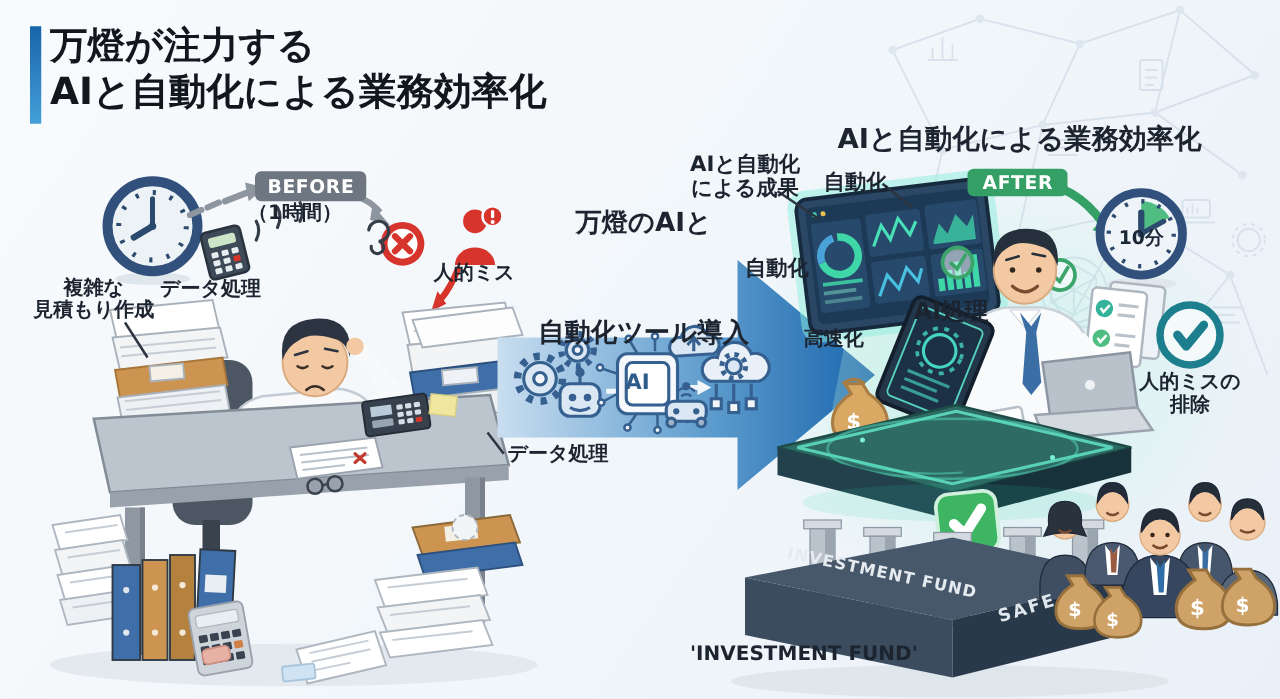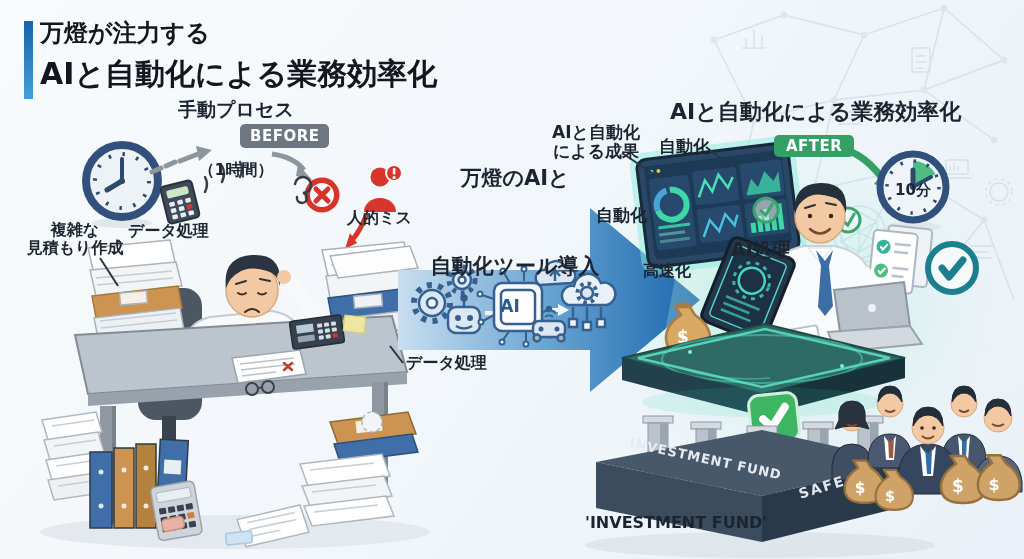--- a/index.html
+++ b/index.html
@@ -598,26 +598,25 @@
         <text y="10" text-anchor="middle" font-size="17" font-weight="bold" fill="#ffffff">$</text>
       </g>
       <g transform="translate(434,350) scale(0.95)">
         <path d="M-7,-26 l14,0 l5,8 q15,10 15,23 q0,16 -22,16 q-22,0 -22,-16 q0,-13 15,-23 z" fill="#cfa368" stroke="#97713d" stroke-width="2.5"></path>
         <text y="10" text-anchor="middle" font-size="17" font-weight="bold" fill="#ffffff">$</text>
       </g>
     </g>
   </svg>
 
   <div class="accentbar"></div>
-  <div class="lbl" style="left:40px;top:20px;font-size:24px;font-weight:900;color:#12161d;">万燈が注力する</div>
+  <div class="lbl" style="left:40px;top:20px;font-size:30px;font-weight:900;color:#12161d;">万燈が注力する</div>
   <div class="lbl" style="left:40px;top:57px;font-size:30px;font-weight:900;color:#12161d;">AIと自動化による業務効率化</div>
 
-  <div class="lbl ctr" style="left:154px;top:99px;width:164px;font-size:19px;">手動プロセス</div>
-
-  <div class="badge" style="left:204px;top:124px;padding:3px 10px;background:#6e7681;font-size:15px;margin-left:36px;">BEFORE</div>
+
+  <div class="badge" style="left:204px;top:137px;padding:3px 10px;background:#6e7681;font-size:15px;">BEFORE</div>
   <div class="lbl ctr" style="left:192px;top:161px;width:88px;font-size:16px;">（1時間）</div>
 
   <div class="lbl ctr" style="left:14px;top:221px;width:122px;font-size:16px;line-height:18px;">
     <div>複雑な</div>
     <div>見積もり作成</div>
   </div>
   <div class="lbl" style="left:128px;top:222px;font-size:16px;">データ処理</div>
   <div class="lbl" style="left:347px;top:209px;font-size:16px;">人的ミス</div>
   <div class="lbl" style="left:406px;top:354px;font-size:16px;">データ処理</div>
 
@@ -629,19 +628,23 @@
   <div class="lbl ctr" style="left:546px;top:111px;width:100px;font-size:17px;line-height:19px;margin-top:12px;">
     <div>AIと自動化</div>
     <div>による成果</div>
   </div>
   <div class="lbl" style="left:659px;top:137px;font-size:17px;">自動化</div>
   <div class="lbl" style="left:596px;top:206px;font-size:17px;">自動化</div>
   <div class="badge" style="left:774px;top:135px;padding:2px 12px;background:#35a065;font-size:15px;">AFTER</div>
   <div class="lbl ctr" style="left:886px;top:182px;width:54px;font-size:15px;color:#1b2736;">10分</div>
   <div class="lbl" style="left:643px;top:262px;font-size:16px;">高速化</div>
   <div class="lbl" style="left:731px;top:239px;font-size:19px;">AI処理</div>
+  <div class="lbl ctr" style="left:904px;top:295px;width:96px;font-size:16px;line-height:19px;">
+    <div>人的ミスの</div>
+    <div>排除</div>
+  </div>
 
   <div class="lbl ctr" style="left:628px;top:452px;width:152px;font-size:13px;color:#e6ebf0;letter-spacing:1px;transform:rotate(12deg);">INVESTMENT FUND</div>
   <div class="lbl ctr" style="left:791px;top:479px;width:62px;font-size:14px;color:#dfe6ec;letter-spacing:2px;transform:rotate(-17deg);">SAFE</div>
 
-  <div class="lbl ctr" style="left:585px;top:514px;width:172px;font-size:16px;">'INVESTMENT FUND'</div>
+  <div class="lbl ctr" style="left:552px;top:514px;width:172px;font-size:16px;">'INVESTMENT FUND'</div>
 
 </div>
 
 </body></html>

